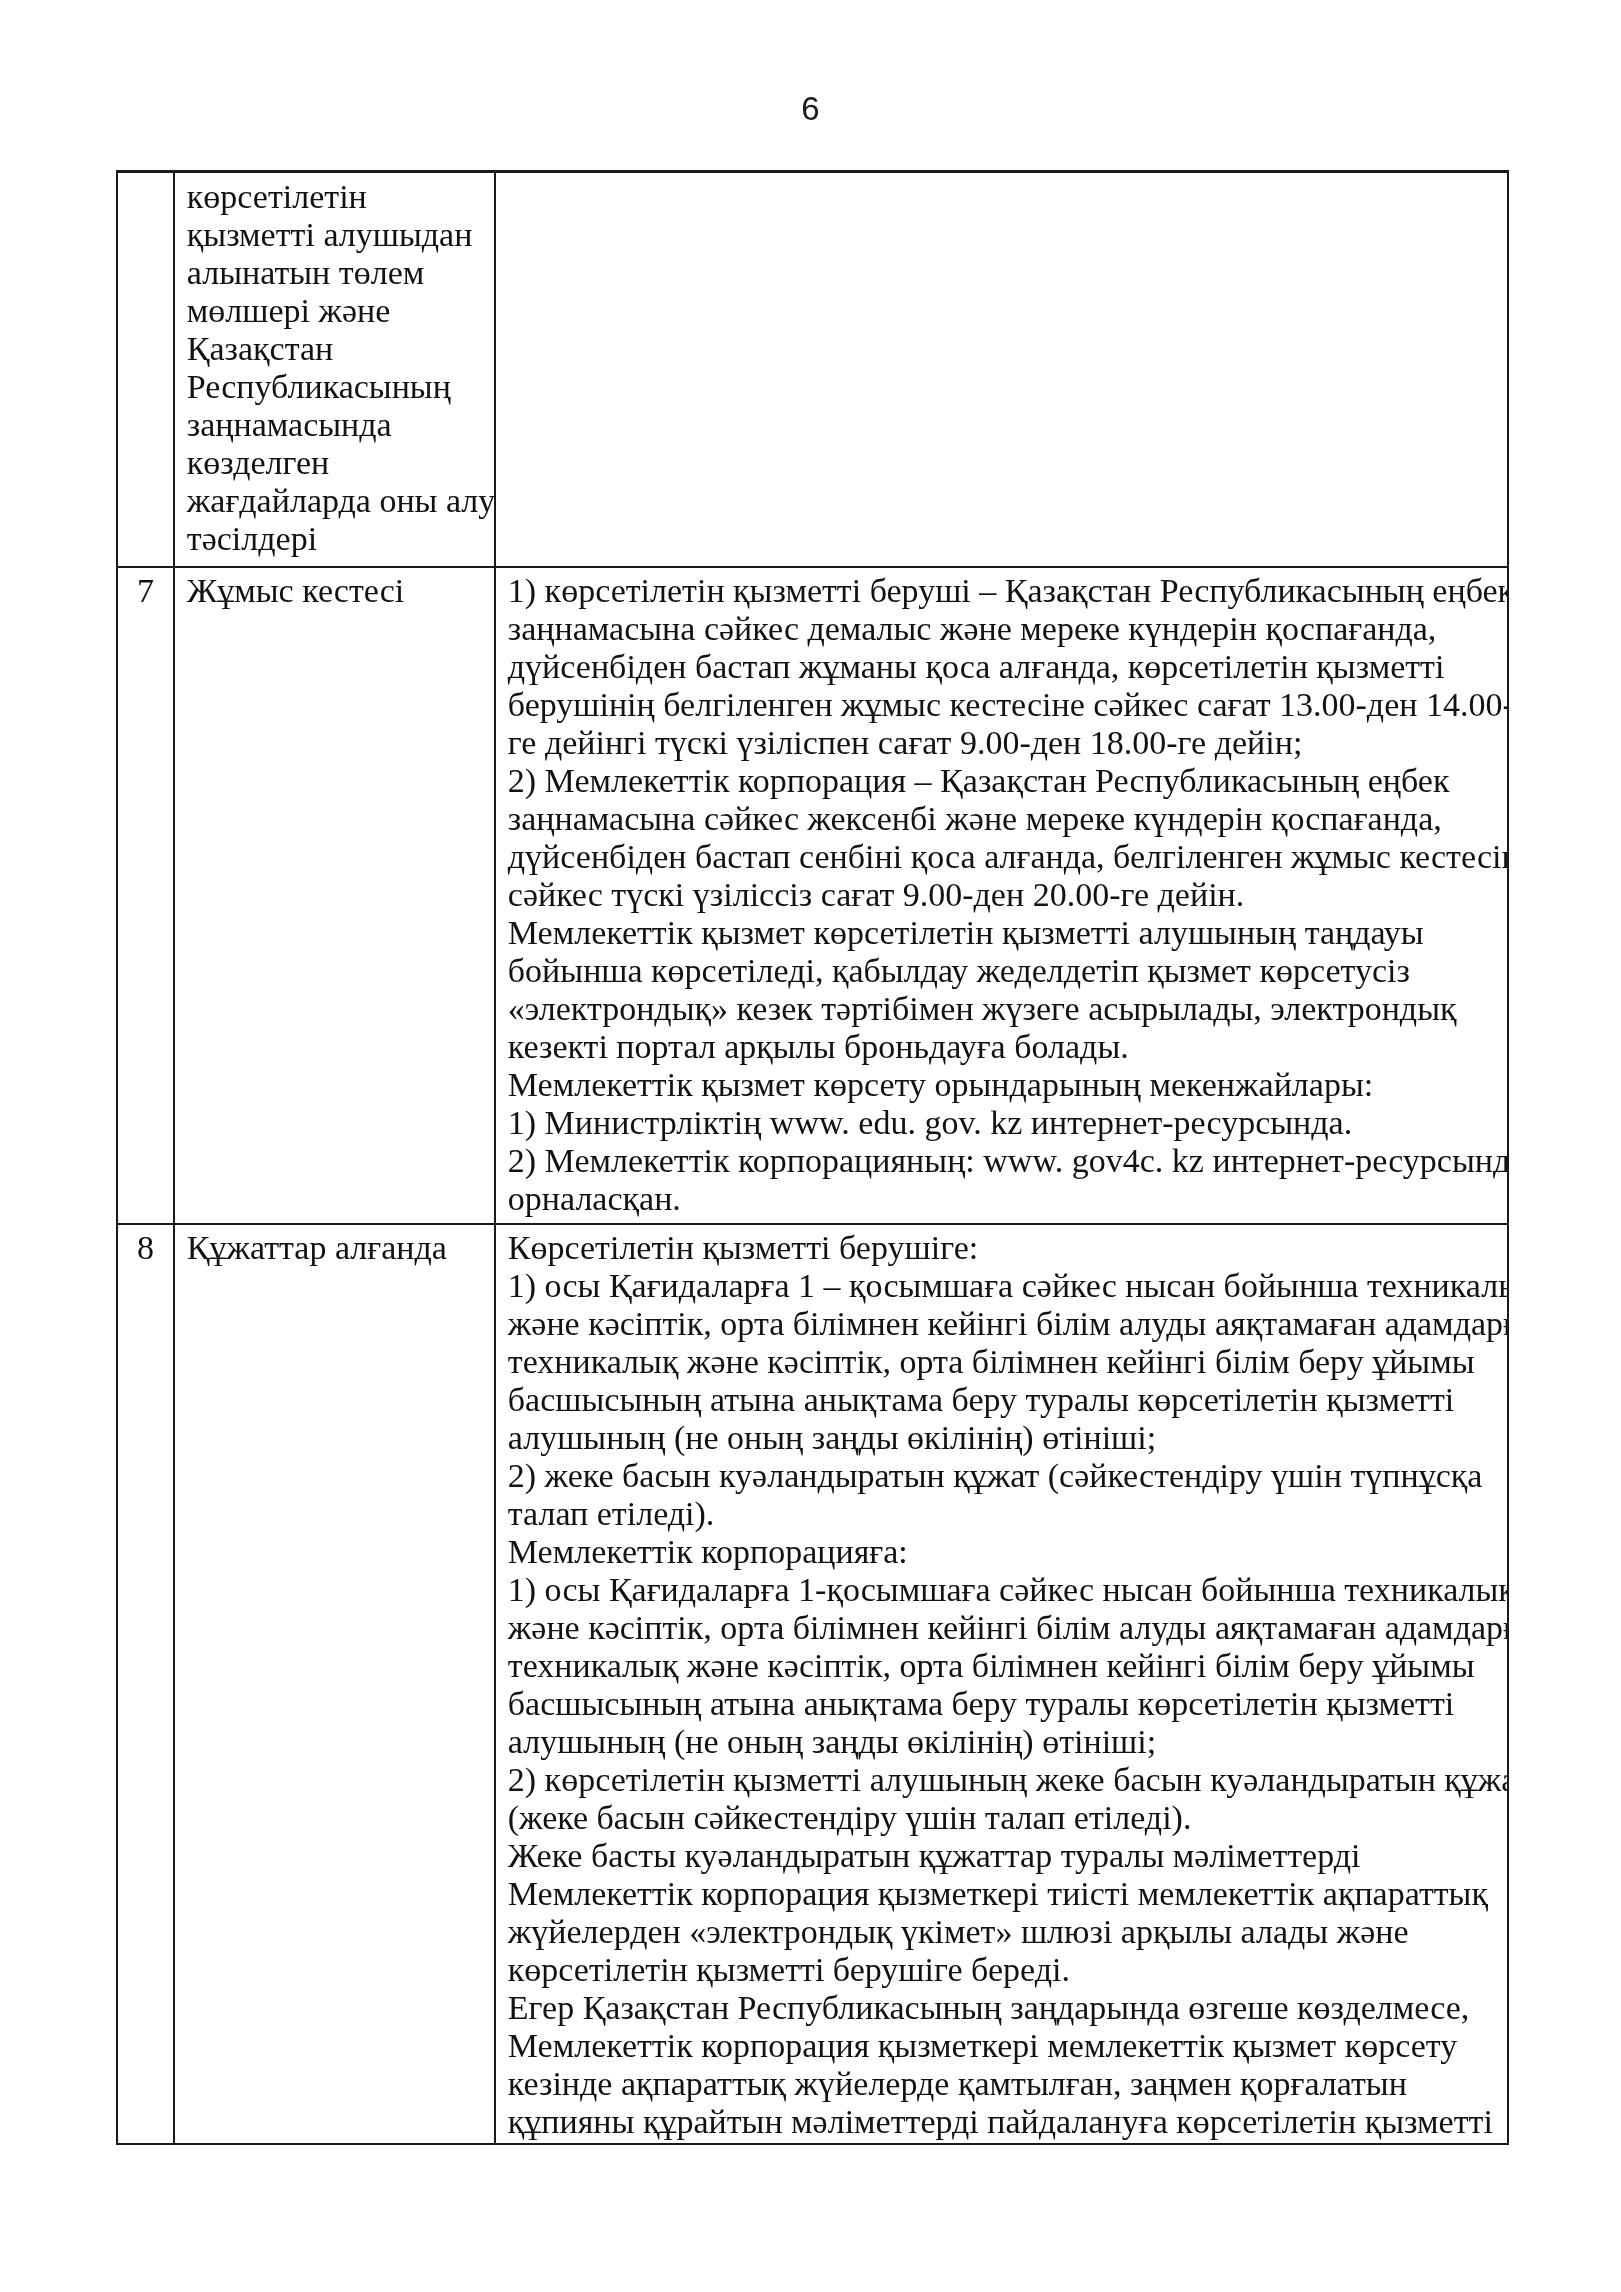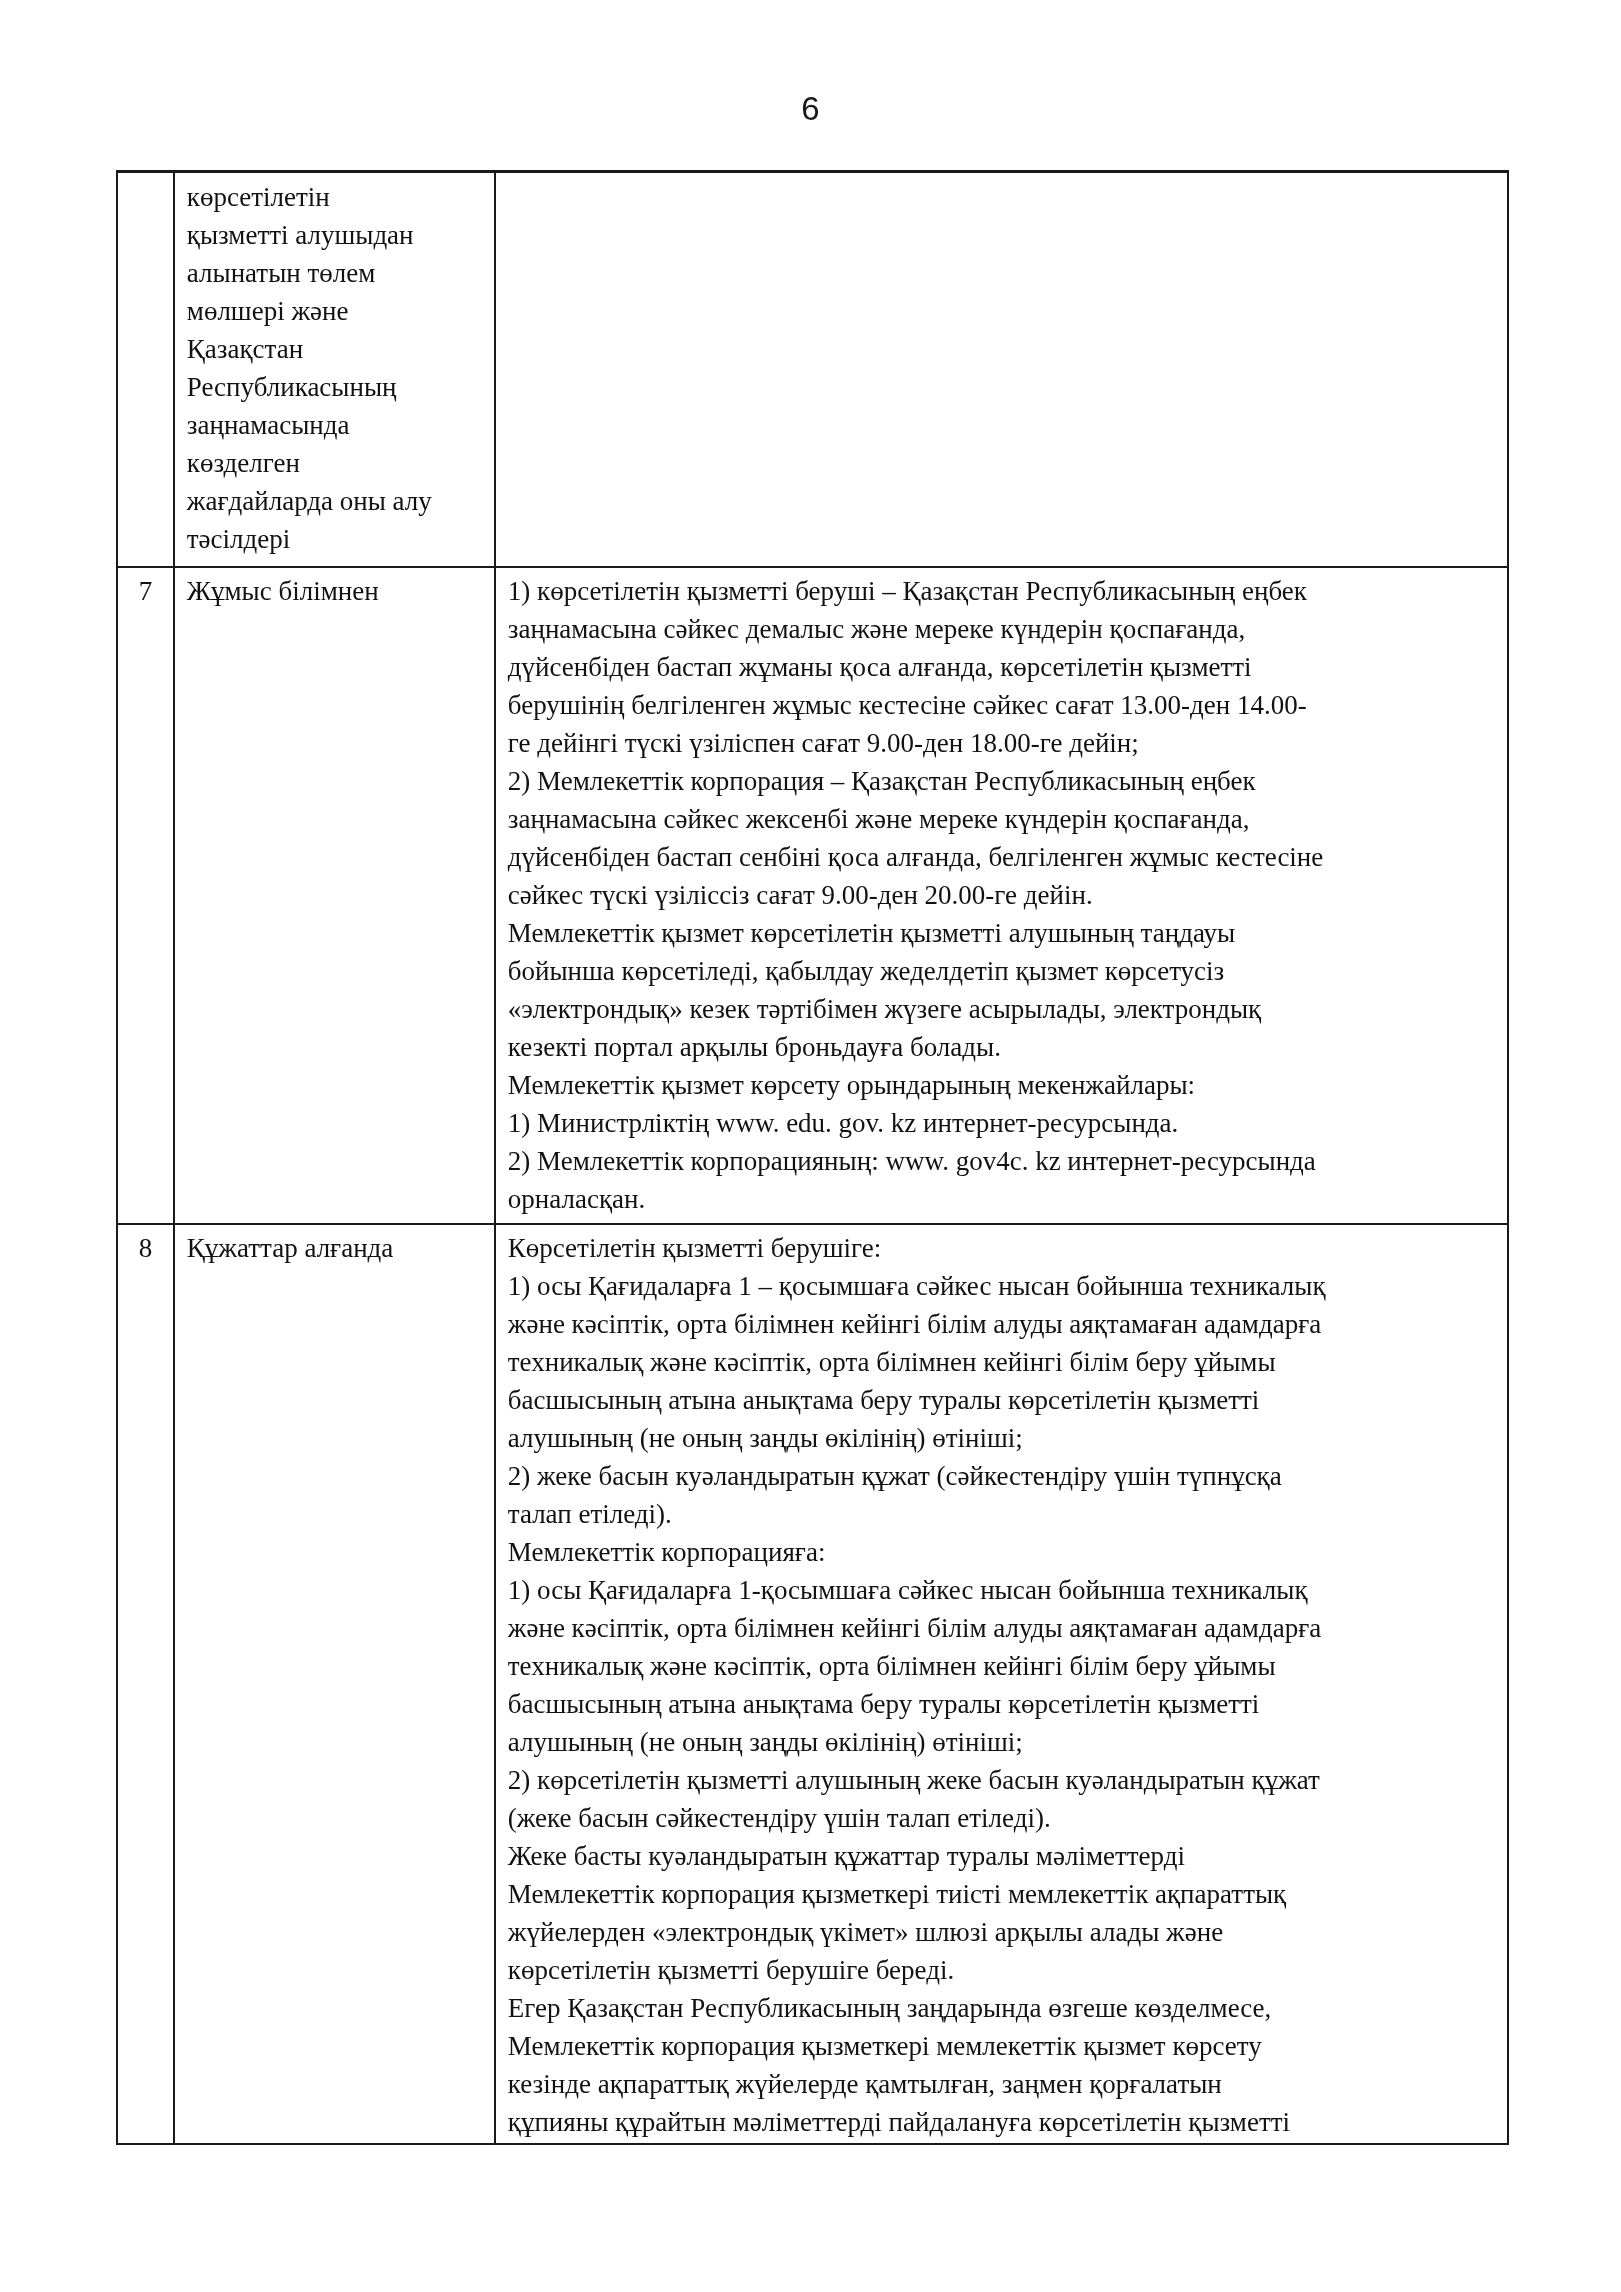--- a/index.html
+++ b/index.html
@@ -34,21 +34,21 @@
     width: 1391px;
     border-collapse: collapse;
     table-layout: fixed;
   }
   table.doc-table col.c1 { width: 57px; }
   table.doc-table col.c2 { width: 321px; }
   table.doc-table col.c3 { width: 1013px; }
   table.doc-table td {
     border: 2.9px solid #1a1a1a;
     vertical-align: top;
-    font-size: 27px;
+    font-size: 34px;
     line-height: 38px;
     padding: 4.9px 3.9px 0 11.8px;
     white-space: pre;
     overflow: hidden;
   }
   table.doc-table tr.row-a { height: 395px; }
   table.doc-table tr.row-b { height: 657px; }
   table.doc-table tr.row-c { height: 920px; }
   table.doc-table td.num-cell {
     text-align: center;
@@ -80,21 +80,21 @@
 Қазақстан
 Республикасының
 заңнамасында
 көзделген
 жағдайларда оны алу
 тәсілдері</td>
         <td class="content-cell"></td>
       </tr>
       <tr class="row-b">
         <td class="num-cell">7</td>
-        <td class="title-cell">Жұмыс білімнен</td>
+        <td class="title-cell">Жұмыс кестесі</td>
         <td class="content-cell">1) көрсетілетін қызметті беруші – Қазақстан Республикасының еңбек
 заңнамасына сәйкес демалыс және мереке күндерін қоспағанда,
 дүйсенбіден бастап жұманы қоса алғанда, көрсетілетін қызметті
 берушінің белгіленген жұмыс кестесіне сәйкес сағат 13.00-ден 14.00-
 ге дейінгі түскі үзіліспен сағат 9.00-ден 18.00-ге дейін;
 2) Мемлекеттік корпорация – Қазақстан Республикасының еңбек
 заңнамасына сәйкес жексенбі және мереке күндерін қоспағанда,
 дүйсенбіден бастап сенбіні қоса алғанда, белгіленген жұмыс кестесіне
 сәйкес түскі үзіліссіз сағат 9.00-ден 20.00-ге дейін.
 Мемлекеттік қызмет көрсетілетін қызметті алушының таңдауы

